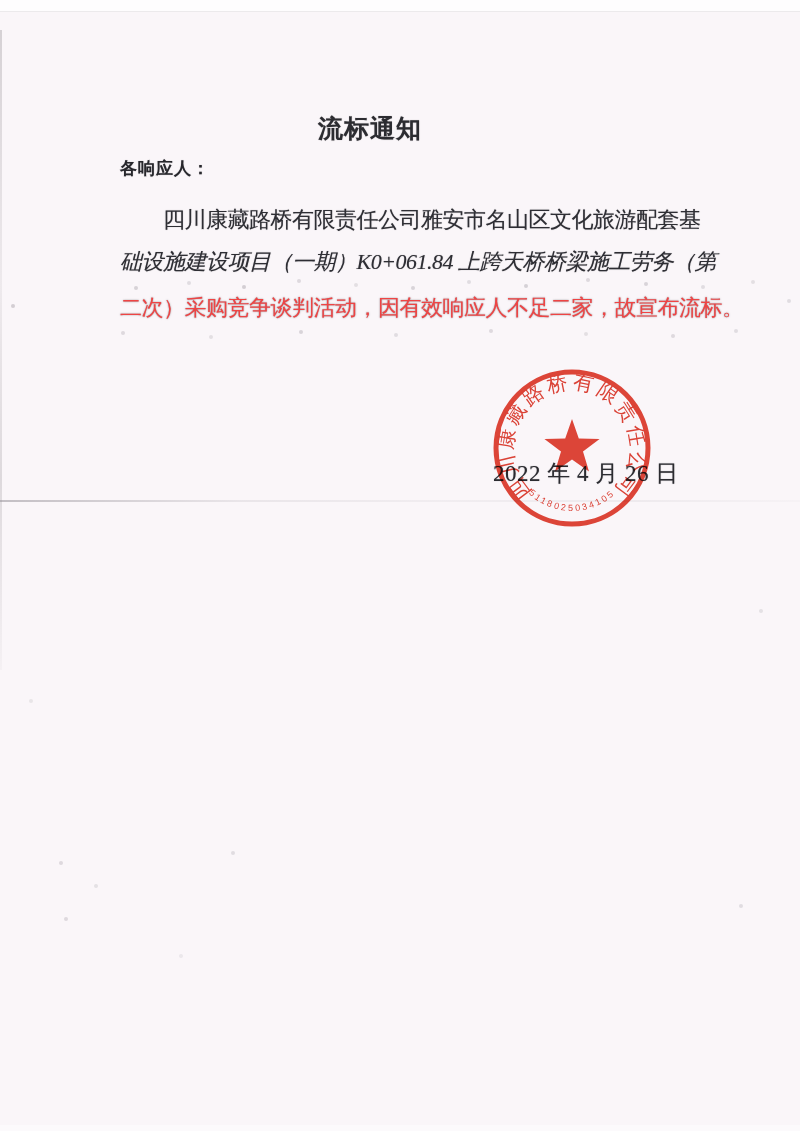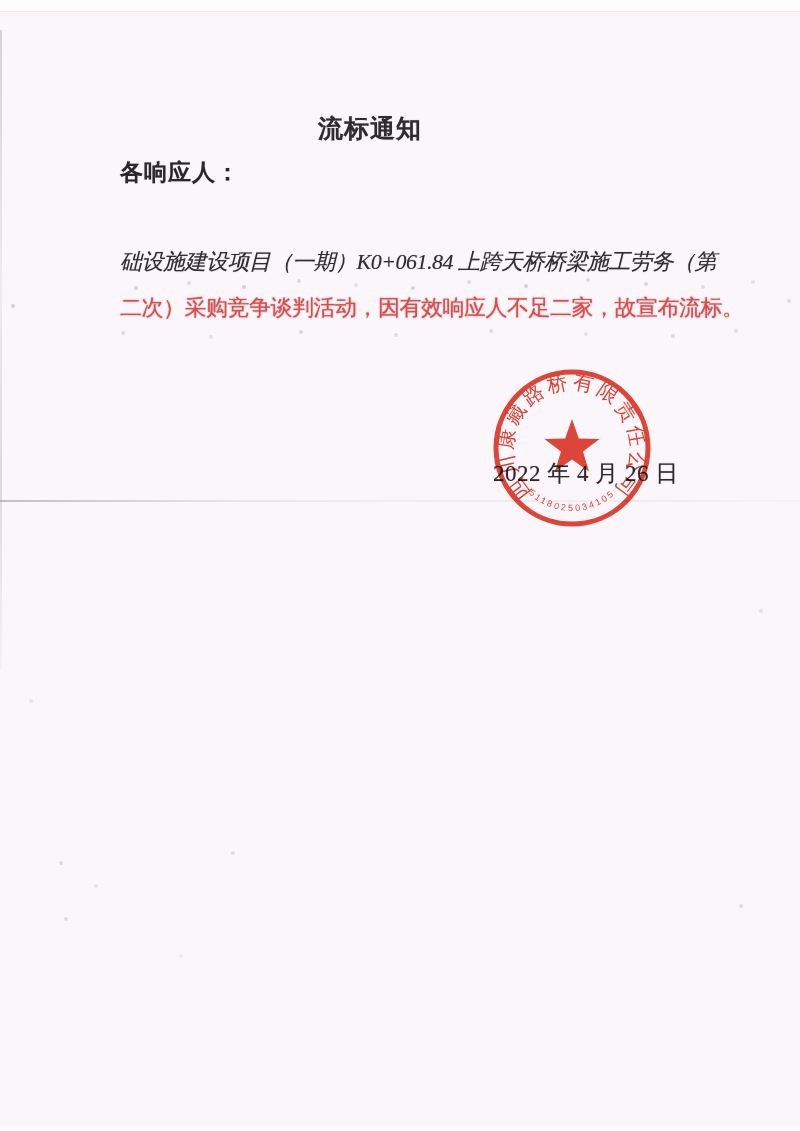--- a/index.html
+++ b/index.html
@@ -27,21 +27,21 @@
   }
   .doc-title{
     position:absolute;left:0;top:112px;width:740px;
     text-align:center;
     font-size:25px;font-weight:bold;color:#2c2c31;
     letter-spacing:1px;white-space:nowrap;
     text-shadow:0 0 1px rgba(44,44,49,.45);
   }
   .salutation{
     position:absolute;left:120px;top:157px;
-    font-size:23px;font-weight:bold;color:#27272c;
+    font-size:17px;font-weight:bold;color:#27272c;
     letter-spacing:1px;white-space:nowrap;
     text-shadow:0 0 1px rgba(39,39,44,.4);
   }
   .body-line{
     position:absolute;
     font-size:22px;color:#2e2e34;
     letter-spacing:-0.5px;white-space:nowrap;
     text-shadow:0 0 1px rgba(46,46,52,.45);
   }
   .body-line-1{left:163px;top:205px;}
@@ -117,20 +117,21 @@
 
 <div class="page">
 
   <div class="top-strip"></div>
   <div class="left-edge"></div>
 
   <div class="doc-title">流标通知</div>
 
   <div class="salutation">各响应人：</div>
 
+  <div class="body-line body-line-1">四川康藏路桥有限责任公司雅安市名山区文化旅游配套基</div>
   <div class="body-line body-line-2">础设施建设项目（一期）K0+061.84 上跨天桥桥梁施工劳务（第</div>
   <div class="body-line body-line-3">二次）采购竞争谈判活动，因有效响应人不足二家，故宣布流标。</div>
 
 
   <div class="sig-date">2022 年 4 月 26 日</div>
 
   <div class="scan-line"></div>
   <div class="speckles"></div>
 
   <svg class="stamp" viewBox="0 0 180 180" xmlns="http://www.w3.org/2000/svg">

